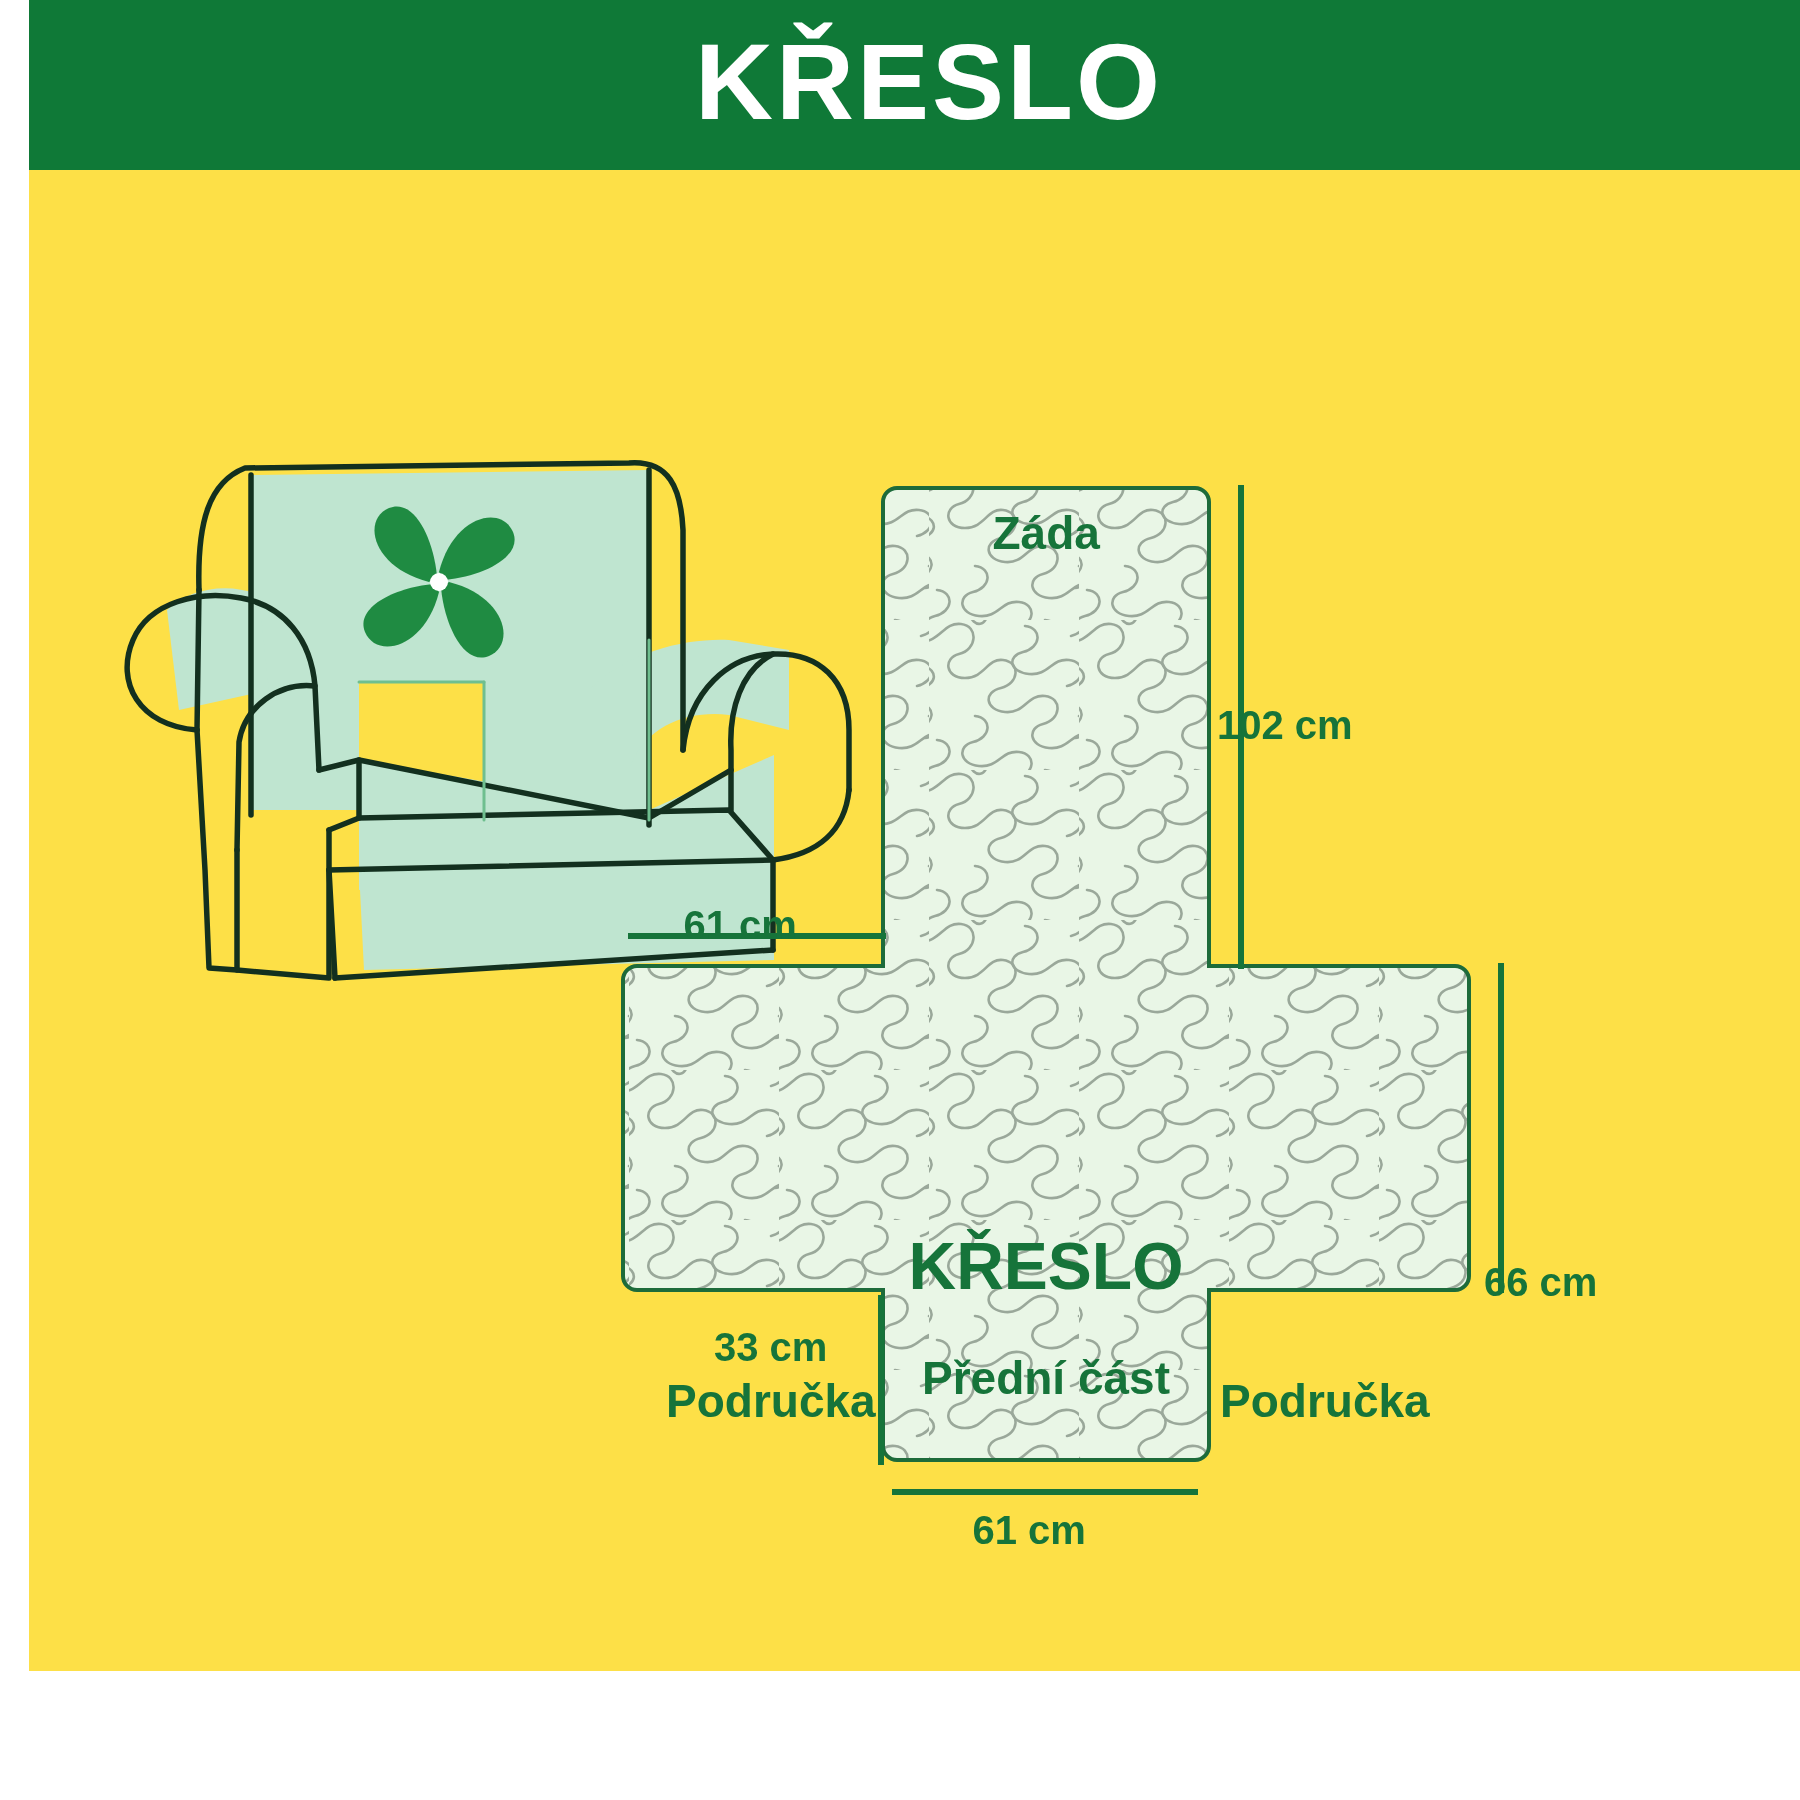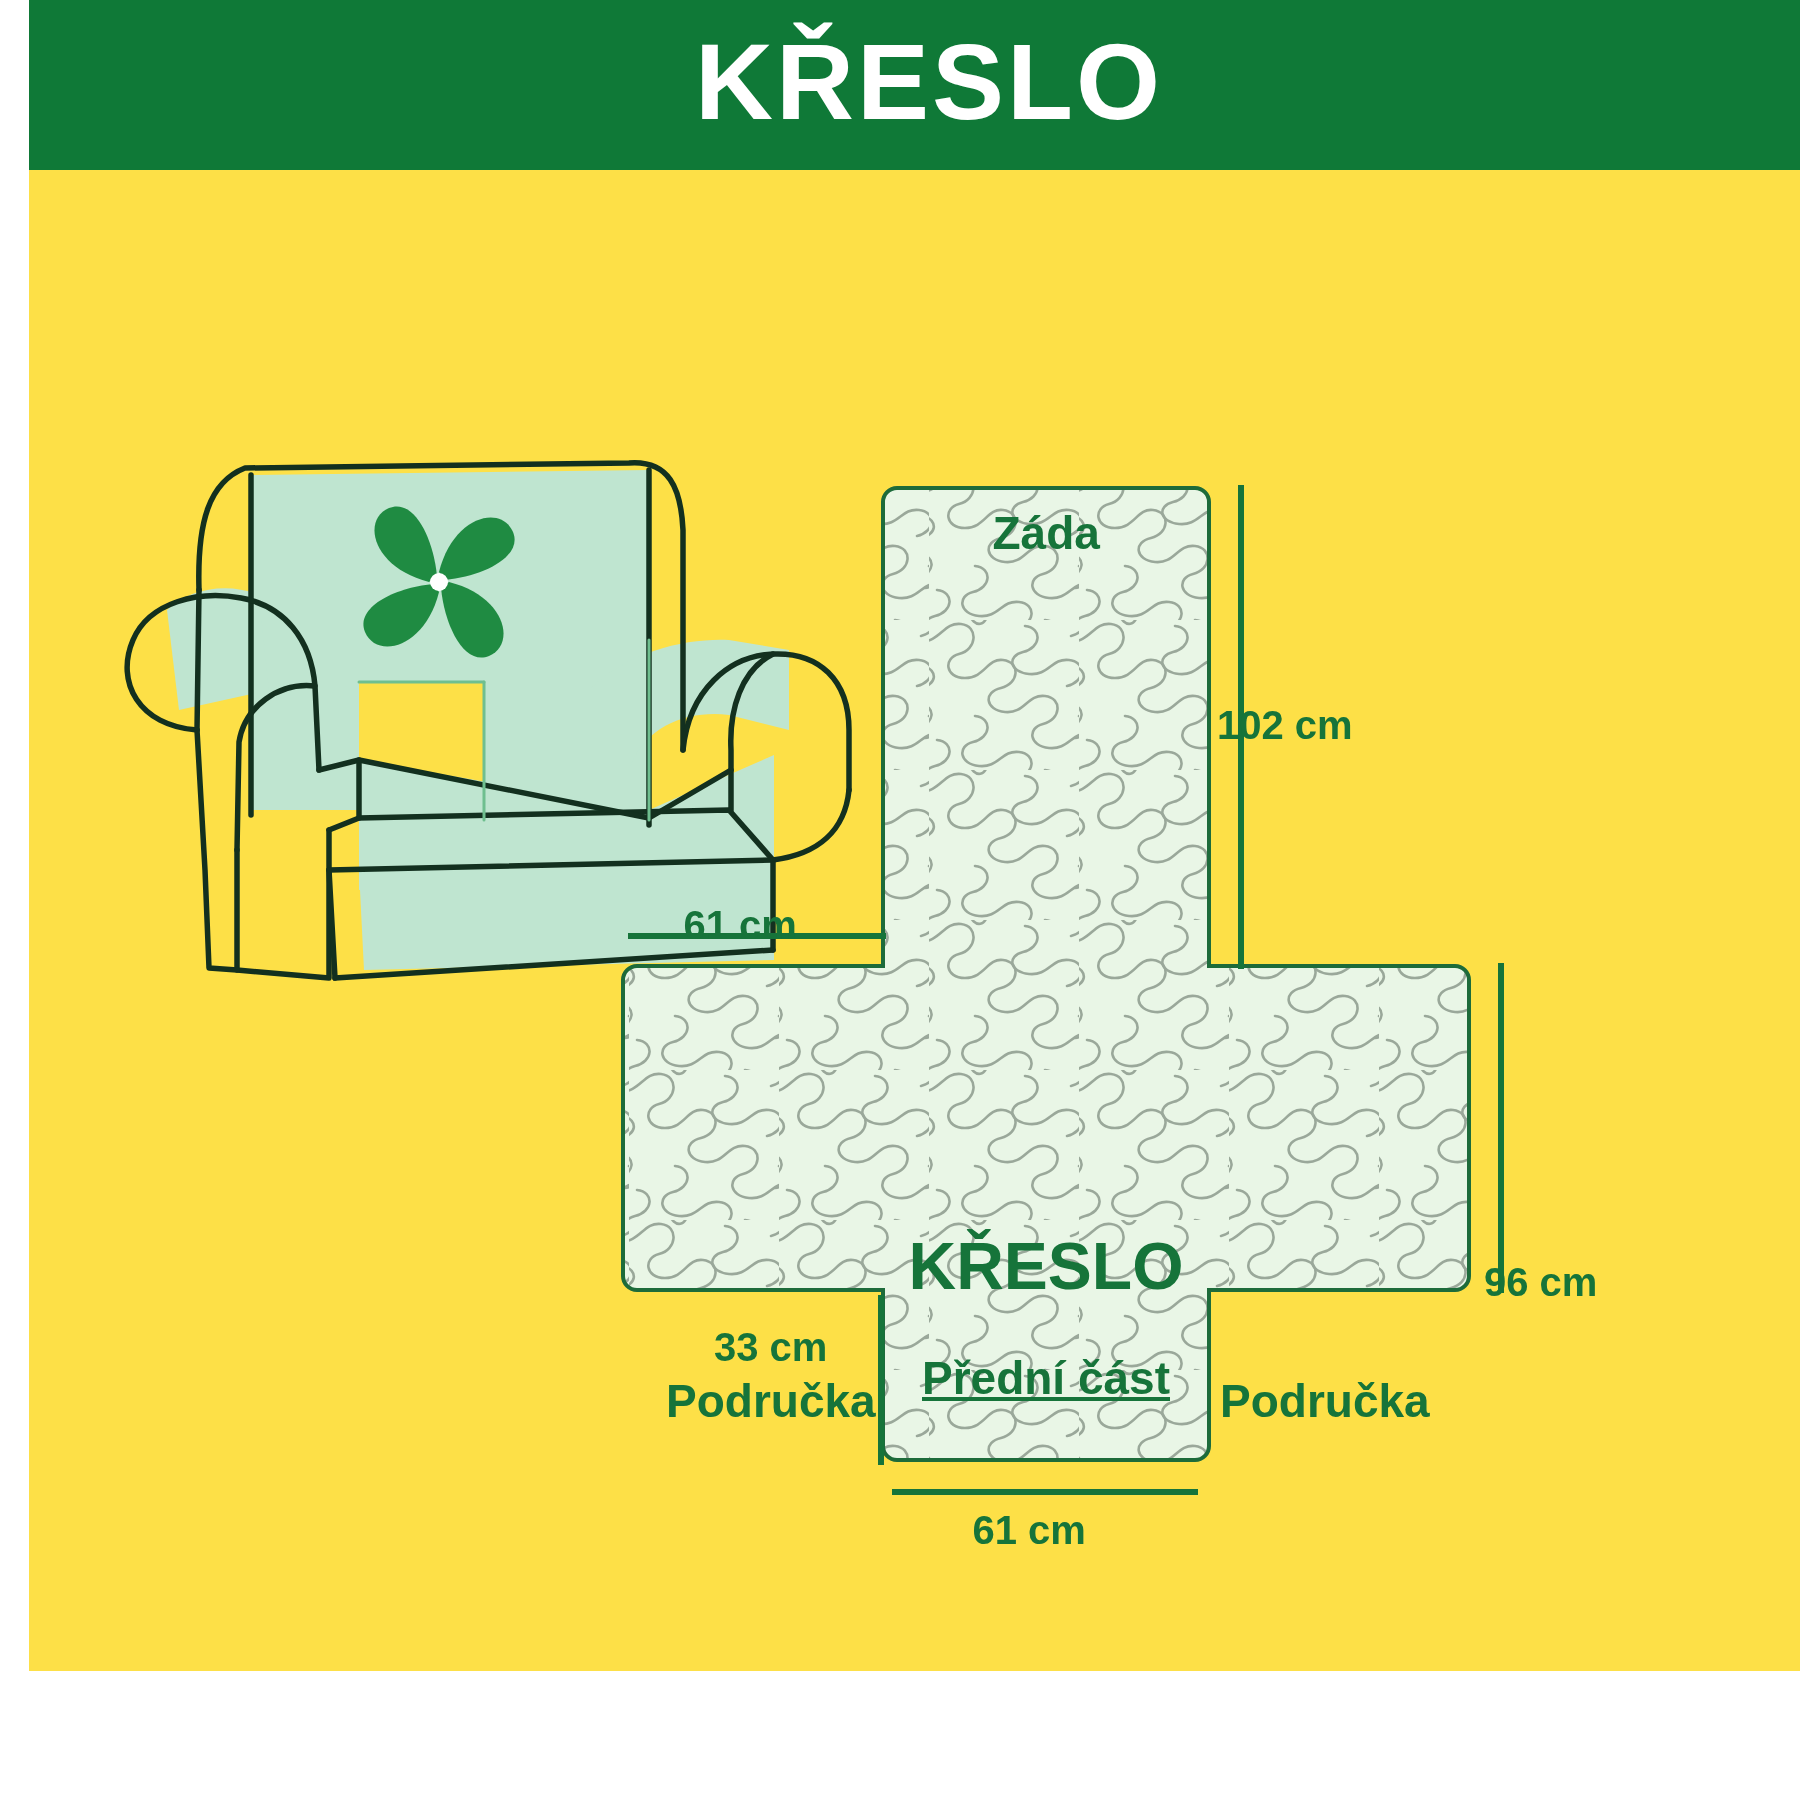--- a/index.html
+++ b/index.html
@@ -175,26 +175,26 @@
     </svg>
 
     <div class="lbl panel" style="left: 963.5px; top: 340px;">Záda</div>
 
     <div class="lbl center" style="left: 879.5px; top: 1063px;">KŘESLO</div>
 
     <div class="lbl panel" style="left: 637px; top: 1208px;">Područka</div>
 
     <div class="lbl panel" style="left: 1191px; top: 1208px;">Područka</div>
 
-    <div class="lbl panel" style="left: 893px; top: 1185px; position: absolute; text-decoration: underline;">Přední část</div>
+    <div class="lbl panel" style="left: 893px; top: 1185px; position: absolute;">Přední část</div>
 
     <div class="lbl dim" style="left:1188px;top:535px;">102 cm</div>
 
     <div class="lbl dim" style="left: 654.5px; top: 735px;">61 cm</div>
 
-    <div class="lbl dim" style="left:1455px;top:1092px;">96 cm</div>
+    <div class="lbl dim" style="left:1455px;top:1092px;">66 cm</div>
 
     <div class="lbl dim" style="left: 685px; top: 1157px;">33 cm</div>
 
     <div class="lbl dim" style="left: 943.5px; top: 1340px;">61 cm</div>
 
   </div>
 </div>
 
 </body></html>

